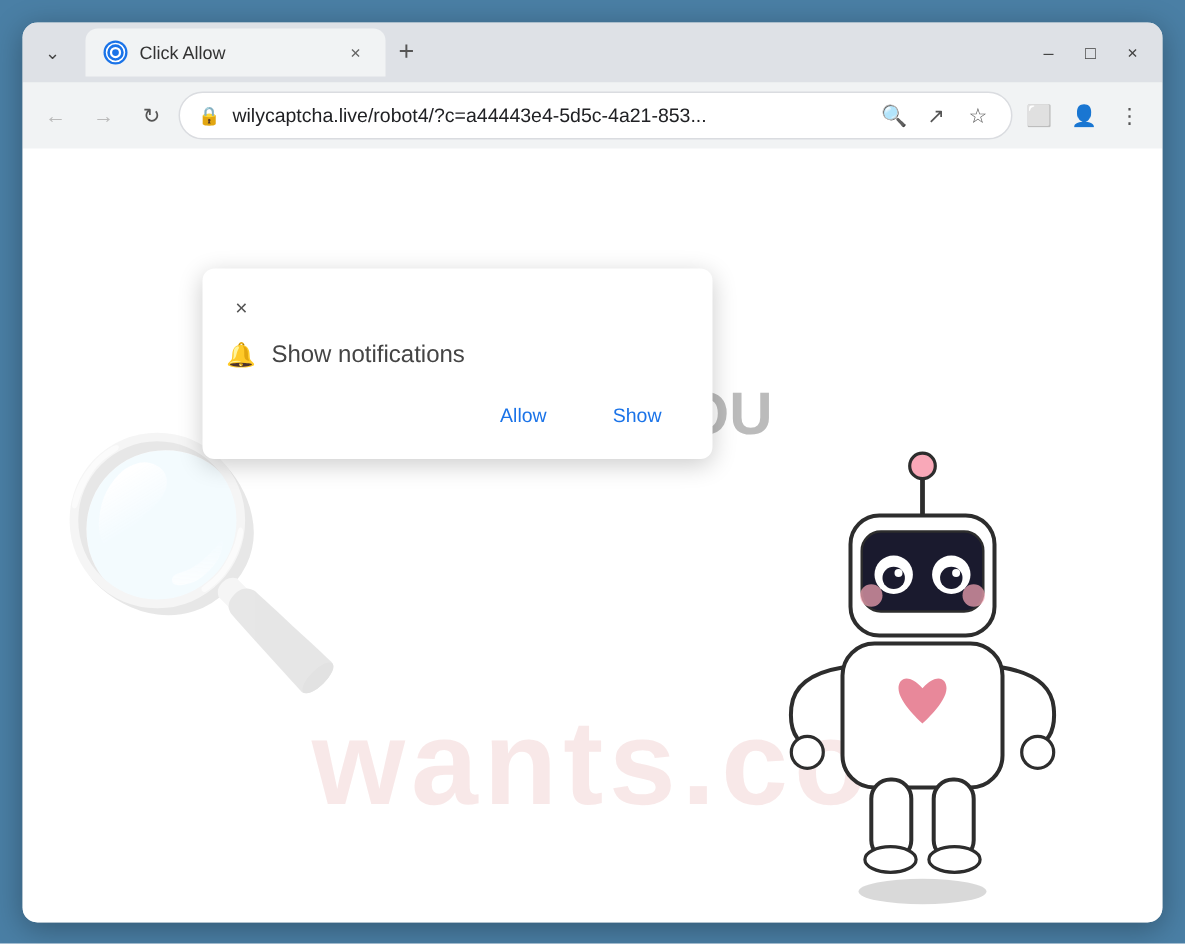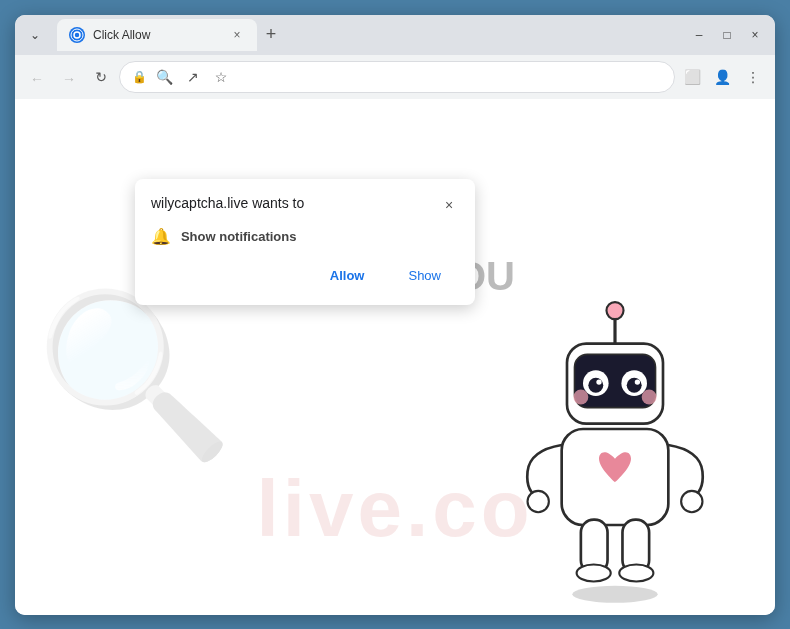--- a/index.html
+++ b/index.html
@@ -249,36 +249,35 @@
       display: flex;
       align-items: center;
       gap: 10px;
       margin-bottom: 16px;
     }
     .bell-icon {
       font-size: 16px;
       color: #444;
     }
     .permission-text {
-      font-size: 13px;
+      font-size: 16px;
       color: #444;
-      font-weight: bold;
     }
     .dialog-buttons {
       display: flex;
       justify-content: flex-end;
       gap: 8px;
     }
     .btn-allow {
       padding: 6px 18px;
       border: none;
       background: transparent;
       color: #1a73e8;
       font-size: 13px;
-      font-weight: 700;
+      font-weight: 400;
       border-radius: 4px;
       cursor: pointer;
     }
     .btn-block {
       padding: 6px 18px;
       border: none;
       background: transparent;
       color: #1a73e8;
       font-size: 13px;
       font-weight: 500;
@@ -334,44 +333,44 @@
       <span>←</span>
     </div>
     <div class="nav-btn disabled">
       <span>→</span>
     </div>
     <div class="nav-btn">
       <span>↻</span>
     </div>
     <div class="address-bar">
       <span class="lock-icon">🔒</span>
+      <span class="address-text">wilycaptcha.live/robot4/?c=a44443e4-5d5c-4a21-853...</span>
       <div class="address-icons">
         <span class="addr-icon">🔍</span>
         <span class="addr-icon">↗</span>
         <span class="addr-icon">☆</span>
       </div>
     </div>
     <div class="nav-right">
       <div class="nav-btn">⬜</div>
       <div class="nav-btn">👤</div>
       <div class="nav-btn">⋮</div>
     </div>
   </div>
 
   <div class="page-content">
 
     <div class="bg-search">🔍</div>
 
-    <div class="watermark">live.co</div>
+    <div class="watermark">wants.co</div>
 
     <div class="page-text-ou">OU</div>
 
     <div class="permission-dialog">
       <div class="dialog-header">
-        <span class="dialog-title">wilycaptcha.live wants to</span>
         <div class="dialog-close">×</div>
       </div>
       <div class="dialog-permission-row">
         <span class="bell-icon">🔔</span>
         <span class="permission-text">Show notifications</span>
       </div>
       <div class="dialog-buttons">
         <button class="btn-allow">Allow</button>
         <button class="btn-block">Show</button>
       </div>

